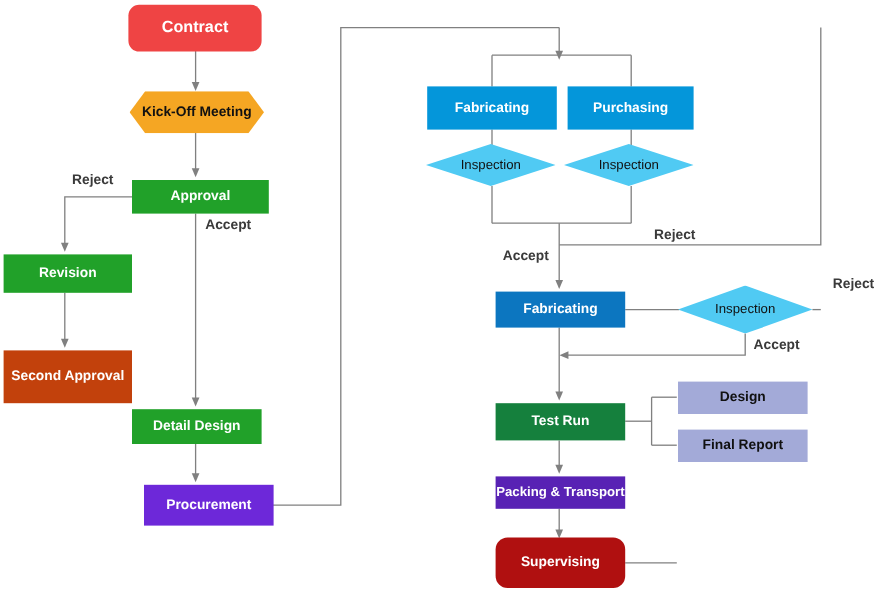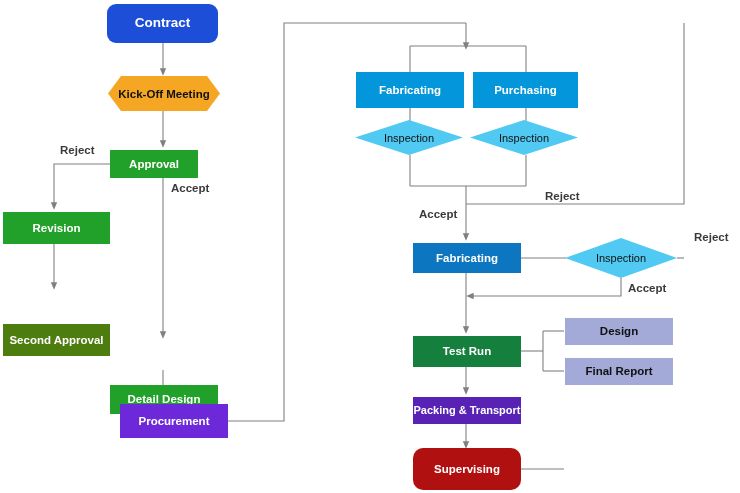--- a/index.html
+++ b/index.html
@@ -84,44 +84,44 @@
     </g>
   </svg>
 
   <div class="lbl" style="left:60px;top:144px;">Reject</div>
   <div class="lbl" style="left:171px;top:182px;">Accept</div>
   <div class="lbl" style="left:419px;top:208px;">Accept</div>
   <div class="lbl" style="left:545px;top:190px;">Reject</div>
   <div class="lbl" style="left:694px;top:231px;">Reject</div>
   <div class="lbl" style="left:628px;top:282px;">Accept</div>
 
-  <div class="node" style="left:107px;top:4px;width:111px;height:39px;background:#1d4ed8;color:#ffffff;border-radius:9px;font-size:13.5px;">
+  <div class="node" style="left:107px;top:4px;width:111px;height:39px;background:#ef4444;color:#ffffff;border-radius:9px;font-size:13.5px;">
     <span>Contract</span>
   </div>
 
   <div class="hexwrap" style="left:108px;top:76px;width:112px;height:35px;">
     <svg class="hexshape" viewBox="0 0 112 35" preserveAspectRatio="none">
       <polygon points="13,0 99,0 112,17.5 99,35 13,35 0,17.5" fill="#F5A623"></polygon>
     </svg>
     <div class="hextext" style="font-size:11.5px;">Kick-Off Meeting</div>
   </div>
 
-  <div class="node" style="left:110px;top:150px;width:88px;height:28px;background:#21A129;color:#ffffff;font-size:11.5px;">
+  <div class="node" style="left:110px;top:150px;width:114px;height:28px;background:#21A129;color:#ffffff;font-size:11.5px;">
     <span>Approval</span>
   </div>
 
   <div class="node" style="left:3px;top:212px;width:107px;height:32px;background:#21A129;color:#ffffff;font-size:11.5px;justify-content:center;">
     <span>Revision</span>
   </div>
 
-  <div class="node" style="left:3px;top:292px;width:107px;height:32px;background:#4d7c0f;color:#ffffff;font-size:11.5px;margin-top:32px;">
+  <div class="node" style="left:3px;top:292px;width:107px;height:44px;background:#c2410c;color:#ffffff;font-size:11.5px;">
     <span>Second Approval</span>
   </div>
 
-  <div class="node" style="left:110px;top:341px;width:108px;height:29px;background:#21A129;color:#ffffff;font-size:11.5px;margin-top:44px;">
+  <div class="node" style="left:110px;top:341px;width:108px;height:29px;background:#21A129;color:#ffffff;font-size:11.5px;">
     <span>Detail Design</span>
   </div>
 
   <div class="node" style="left:120px;top:404px;width:108px;height:34px;background:#6d28d9;color:#ffffff;font-size:11.5px;">
     <span>Procurement</span>
   </div>
 
   <div class="node" style="left:356px;top:72px;width:108px;height:36px;background:#0496DA;color:#ffffff;font-size:11.5px;">
     <span>Fabricating</span>
   </div>

